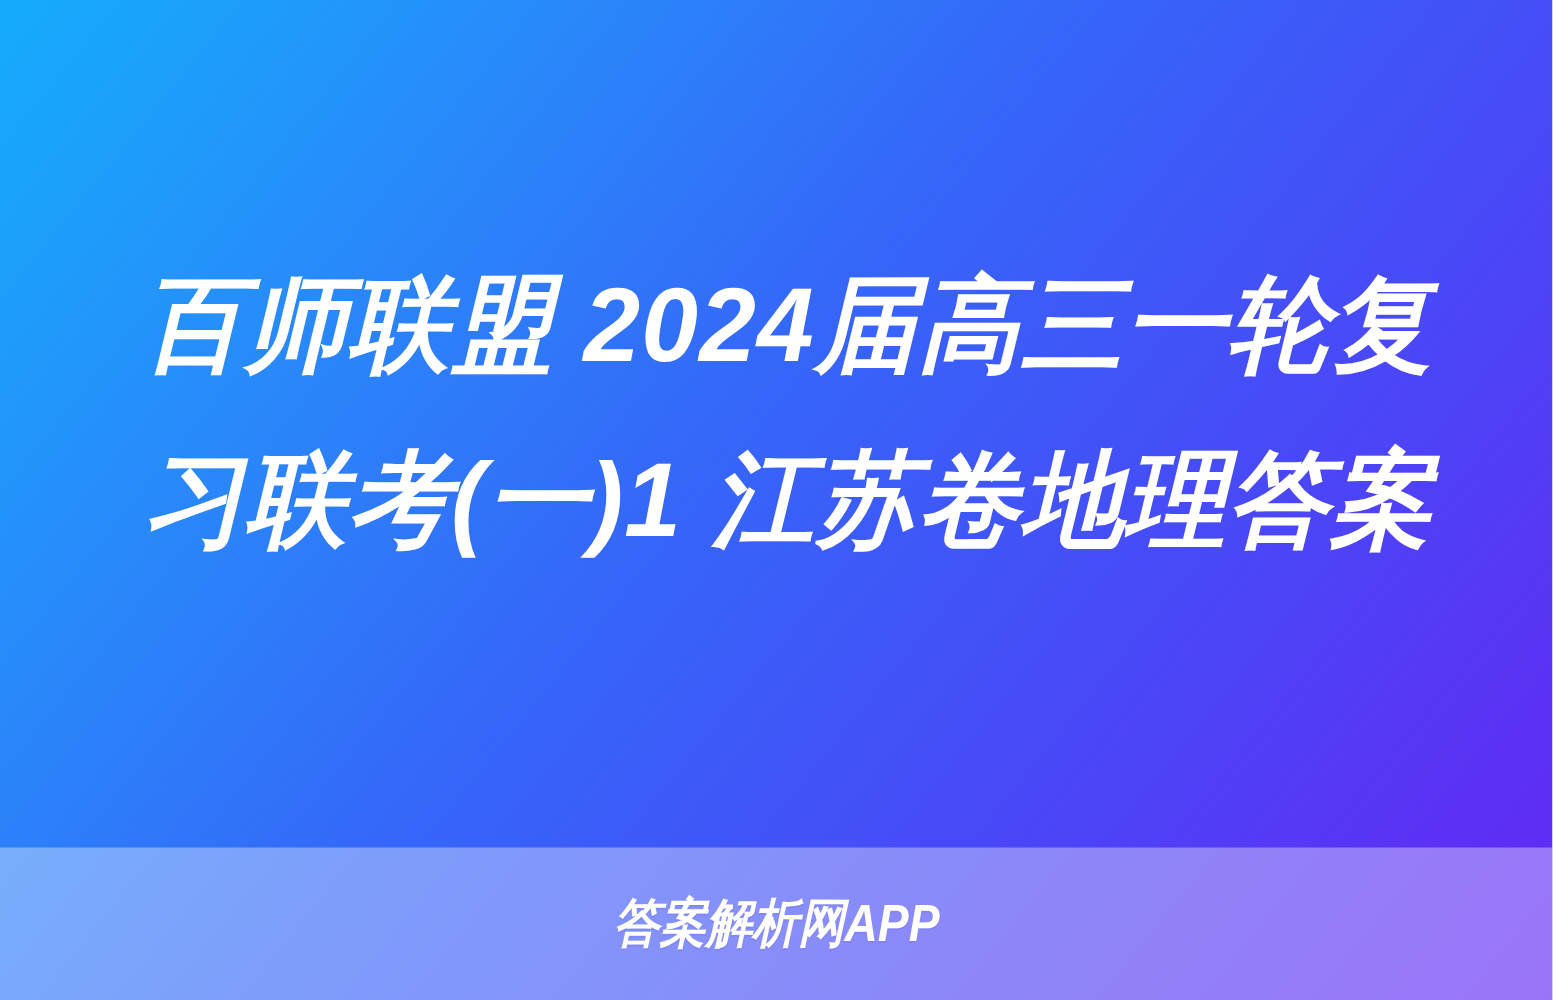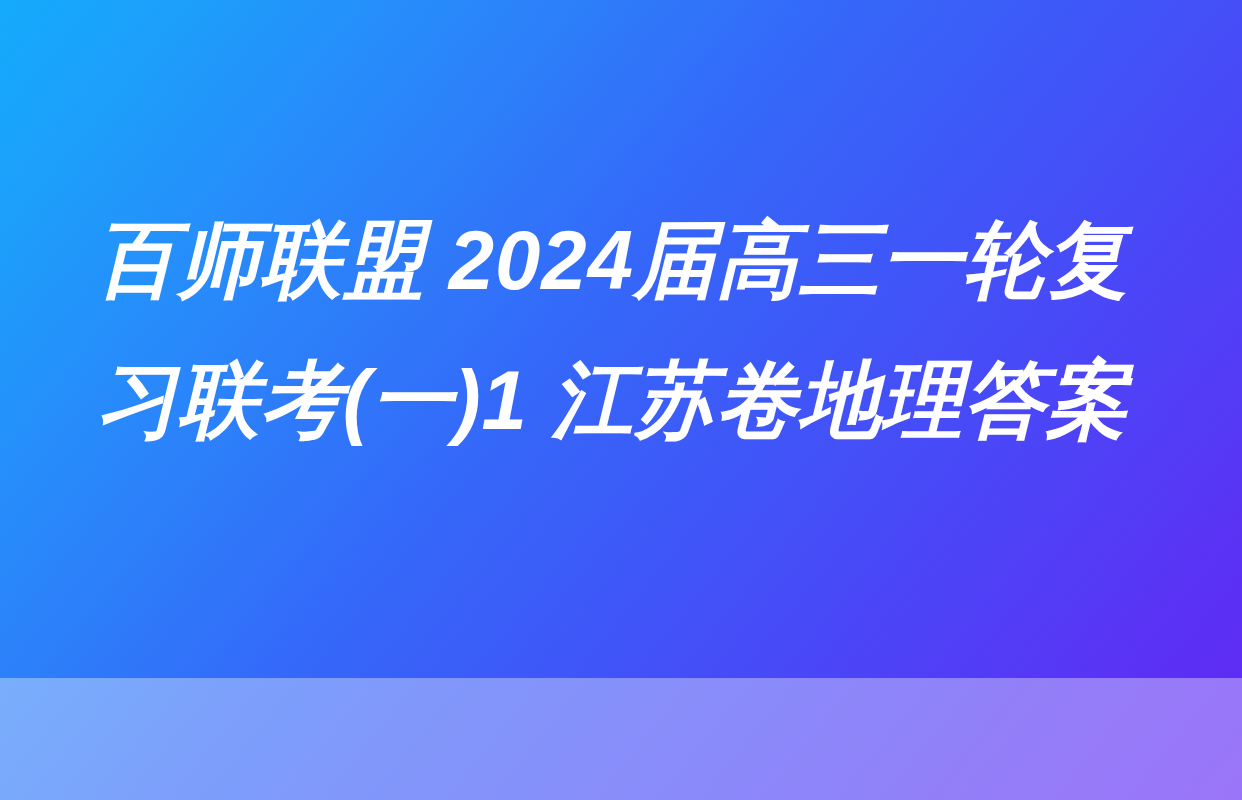--- a/index.html
+++ b/index.html
@@ -45,21 +45,21 @@
 
   
   .headline {
     position: absolute;
     left: 0;
     top: 0;
     width: 1242px;
     height: 660px;
     display: flex;
     flex-direction: column;
-    align-items: flex-start;
+    align-items: flex-end;
     justify-content: center;
     box-sizing: border-box;
     padding: 0 72px;
   }
   .headline-text {
     width: 1080px;
     margin: 0;
     color: #ffffff;
     font-size: 84px;
     line-height: 140px;
@@ -100,14 +100,17 @@
 <div id="poster">
 
   <div class="bg-gradient"></div>
 
   <div class="footer-band"></div>
 
   <div class="headline">
     <h1 class="headline-text">百师联盟 2024届高三一轮复习联考(一)1 江苏卷地理答案</h1>
   </div>
 
+  <div class="footer-text">
+    <span class="footer-label">答案解析网APP</span>
+  </div>
 
 </div>
 
 </body></html>

